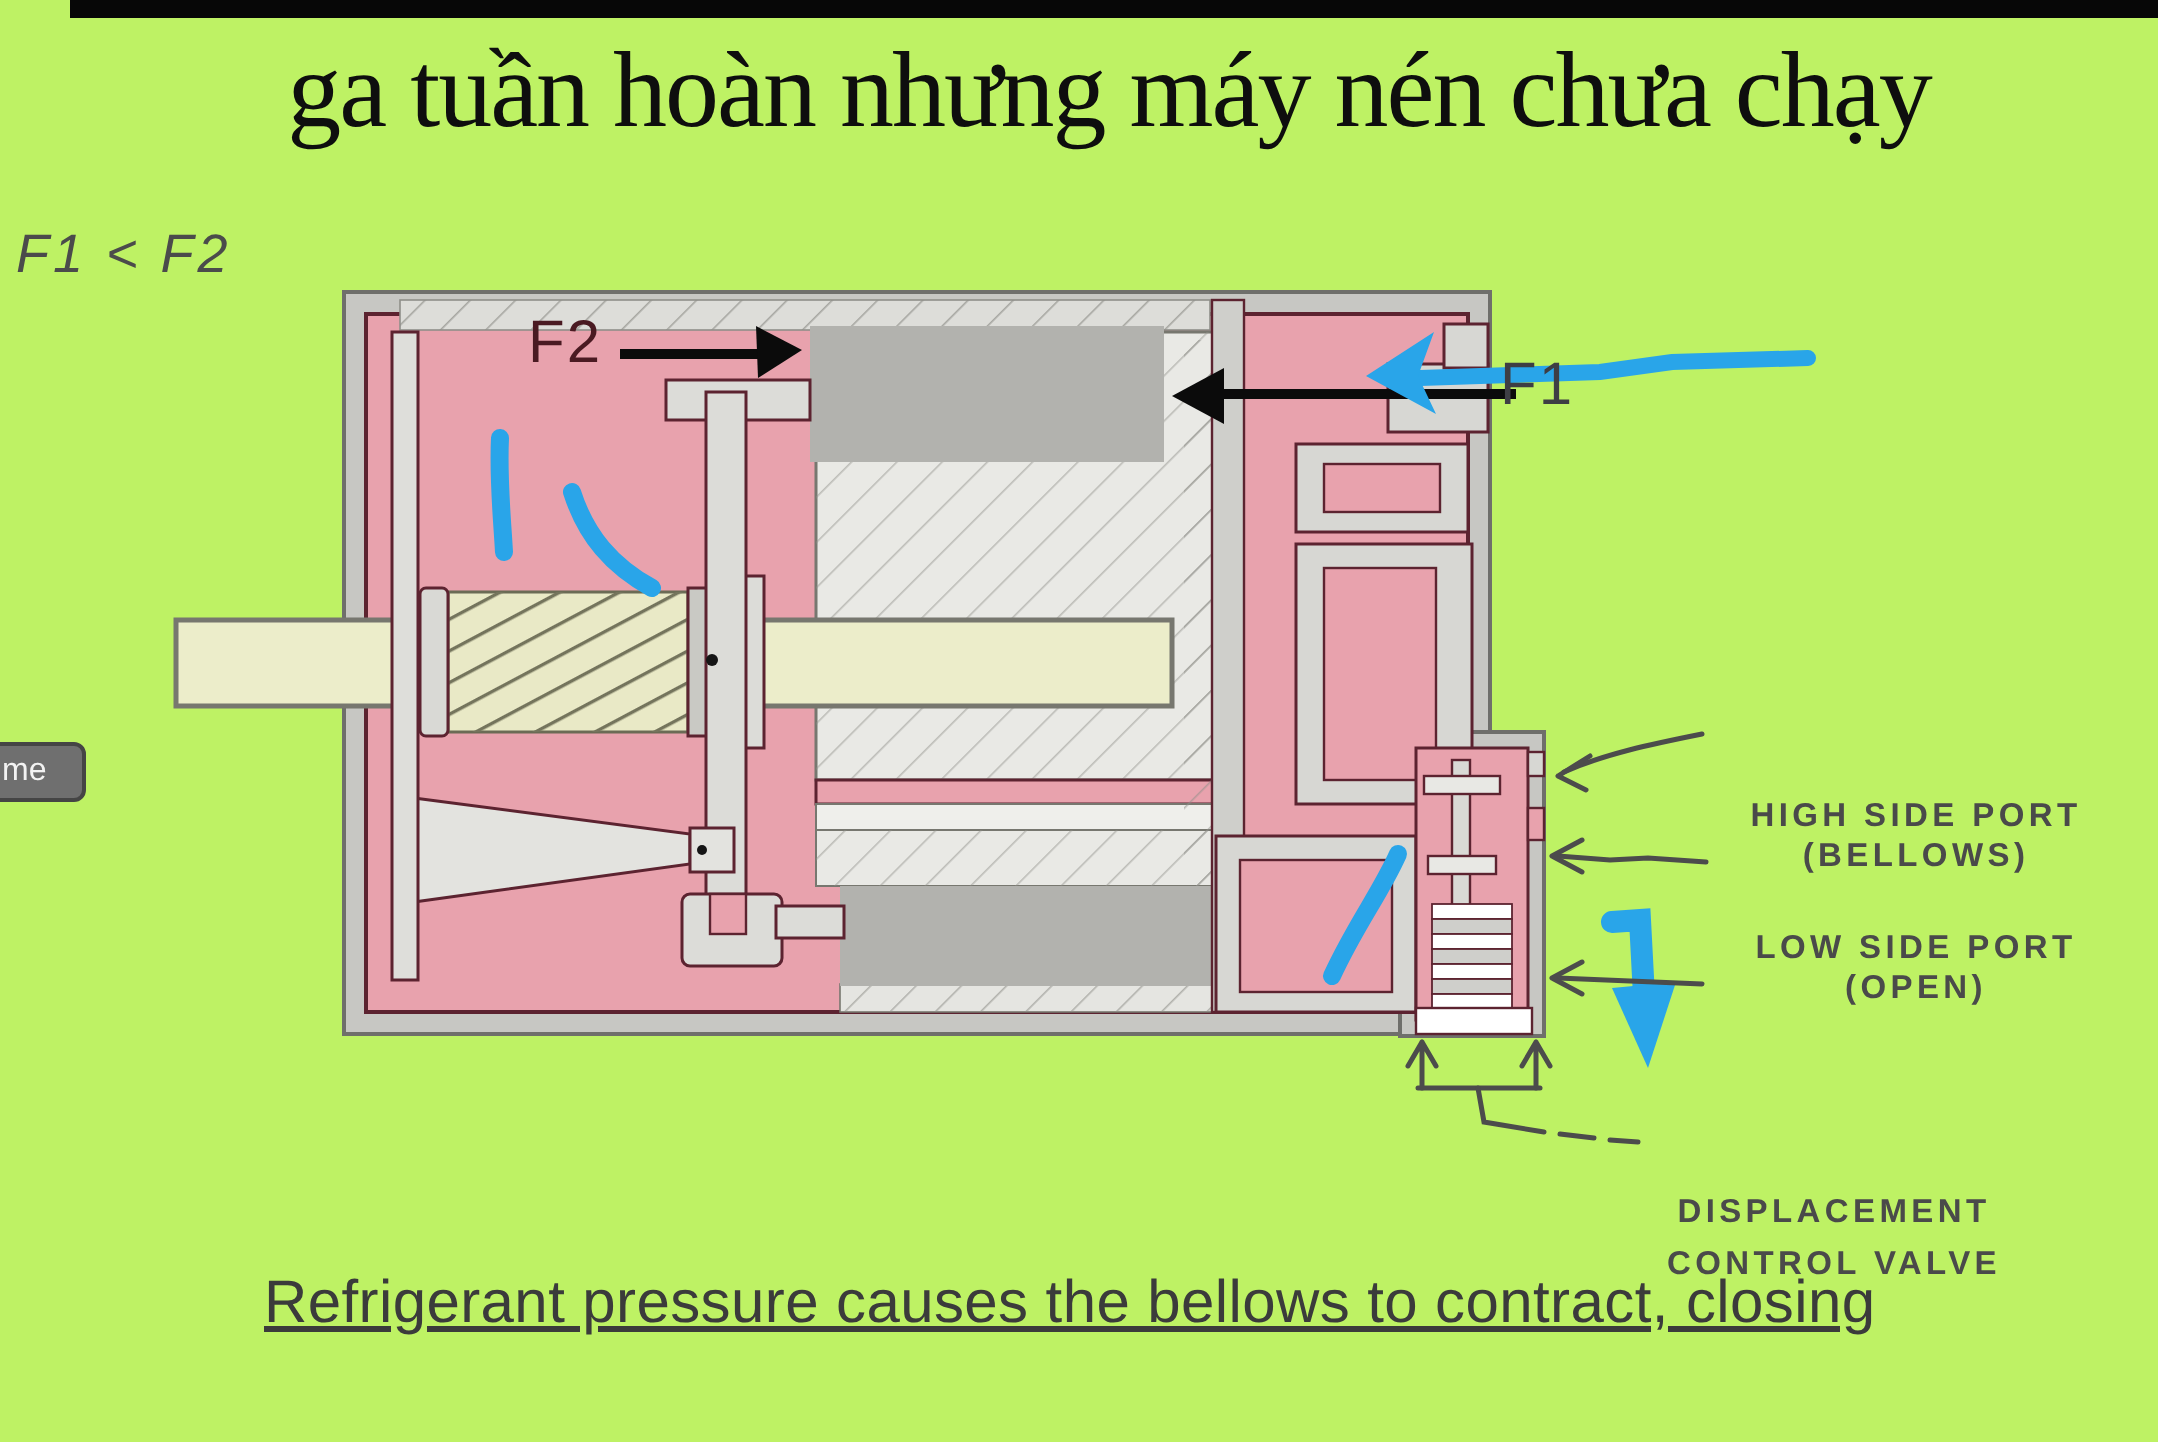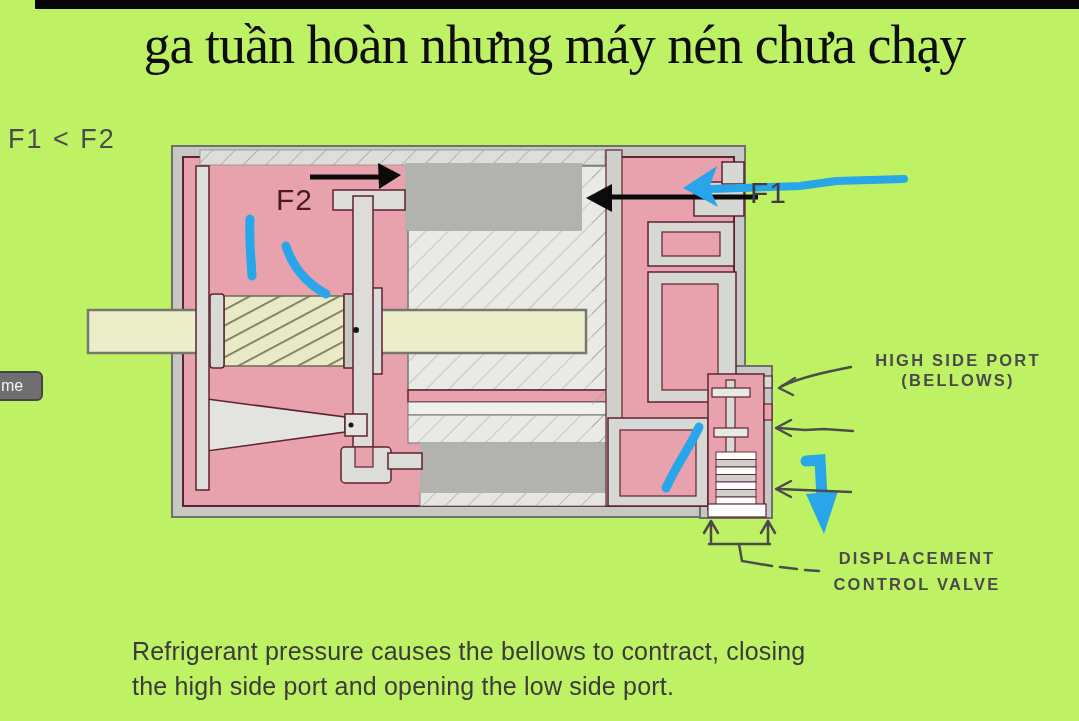--- a/index.html
+++ b/index.html
@@ -2,36 +2,36 @@
 <html><head>
 <meta charset="utf-8">
 <style>
   html,body{margin:0;padding:0;background:#ffffff;}
   .stage{position:relative;width:1079px;height:721px;background:#bef264;overflow:hidden;
          font-family:"Liberation Sans",sans-serif;}
   .topbar{position:absolute;left:35px;top:0;width:1044px;height:9px;background:#070707;}
   .title{position:absolute;left:30px;top:14px;width:1049px;margin:0;text-align:center;
          font-family:"Liberation Serif",serif;font-weight:500;font-size:54px;color:#0e0e0e;
          letter-spacing:-1px;white-space:nowrap;}
-  .cond{position:absolute;left:8px;top:124px;font-size:27px;color:#4b4b4b;letter-spacing:2px;}
+  .cond{position:absolute;left:8px;top:112px;font-size:27px;color:#4b4b4b;letter-spacing:2px;font-style:italic;}
   .me-badge{position:absolute;left:-7px;top:371px;width:40px;height:26px;background:#6f6f6f;
          border:2px solid #454545;border-radius:6px;color:#f2f2f2;font-size:16px;line-height:26px;
          padding-left:6px;box-sizing:content-box;}
   .diagram-svg{position:absolute;left:0;top:0;width:1079px;height:721px;}
   .flabel{position:absolute;font-size:30px;letter-spacing:1px;}
-  .f2{left:276px;top:155px;color:#4a1a22;margin-top:28px;}
+  .f2{left:264px;top:155px;color:#4a1a22;}
   .f1{left:750px;top:176px;color:#3e3e44;}
   .callout{position:absolute;width:240px;color:#4a4a4a;font-weight:bold;font-size:16.5px;
-         letter-spacing:2.2px;text-align:center;line-height:20px;}
+         letter-spacing:2.2px;text-align:center;line-height:20px;margin-top:48px;}
   .c1{left:838px;top:350px;}
   .c2{left:838px;top:416px;}
   .c3{left:802px;top:474px;line-height:19px;}
   .c4{left:797px;top:545px;line-height:26px;}
   .caption{position:absolute;left:132px;top:634px;width:860px;color:#3b3b3b;
-         font-size:25px;line-height:35px;letter-spacing:0.2px;}
+         font-size:30px;line-height:35px;letter-spacing:0.2px;text-decoration:underline;}
 </style>
 </head>
 <body>
 
 <div class="stage">
 
   <div class="topbar"></div>
 
   <h1 class="title">ga tuần hoàn nhưng máy nén chưa chạy</h1>
 
@@ -167,23 +167,26 @@
     </g>
   </svg>
 
   <div class="flabel f2">F2</div>
   <div class="flabel f1">F1</div>
 
   <div class="callout c1">
     <div>HIGH SIDE PORT</div>
     <div>(BELLOWS)</div>
   </div>
+  <div class="callout c2">
+    <div>LOW SIDE PORT</div>
+    <div>(OPEN)</div>
+  </div>
   <div class="callout c4">
     <div>DISPLACEMENT</div>
     <div>CONTROL VALVE</div>
   </div>
 
   <div class="caption">
     <div>Refrigerant pressure causes the bellows to contract, closing</div>
-    <div>the high side port and opening the low side port.</div>
   </div>
 
 </div>
 
 </body></html>

